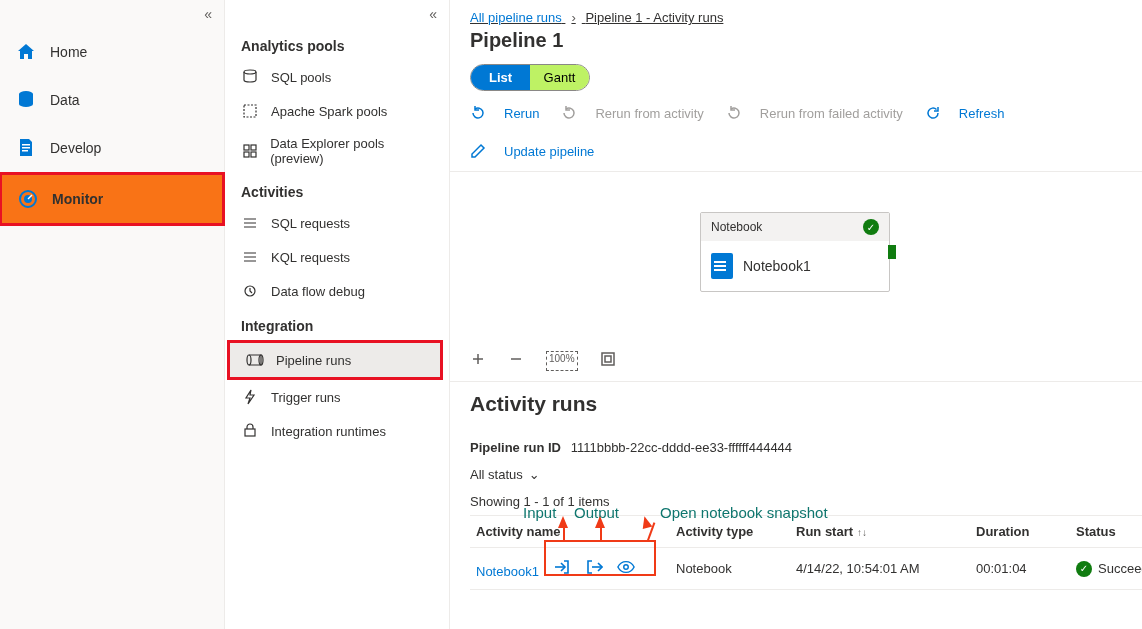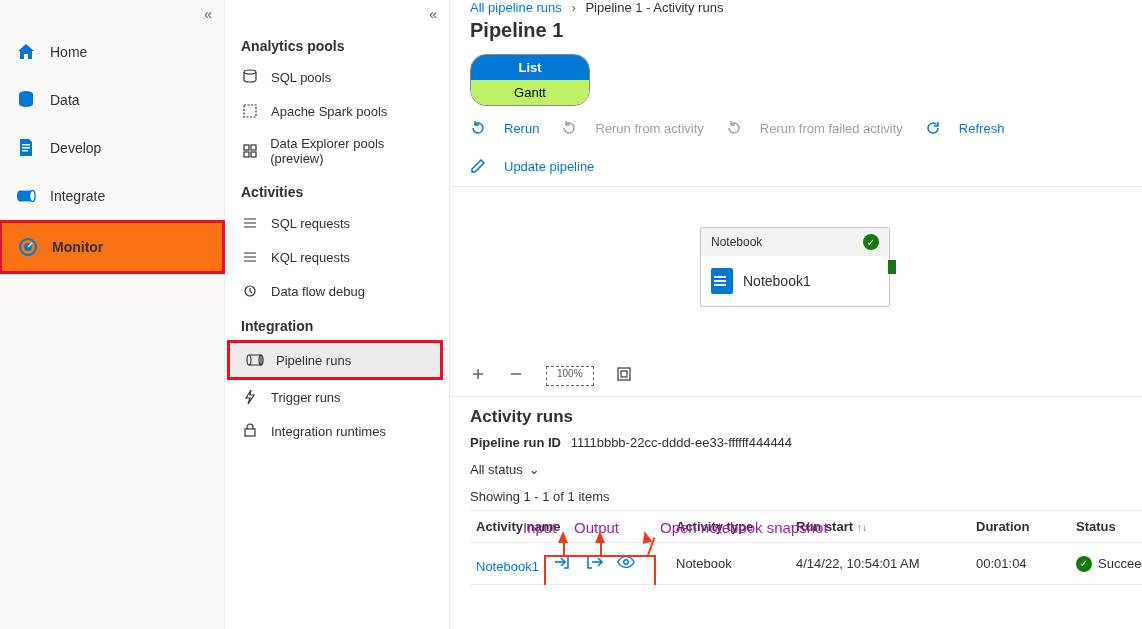--- a/index.html
+++ b/index.html
@@ -77,38 +77,38 @@
     font-weight: 400;
   }
   .sub-item .si-icon { width: 18px; height: 18px; display:flex; align-items:center; justify-content:center; color:#323130;}
   .main {
     flex: 1;
     display: flex;
     flex-direction: column;
     overflow: hidden;
   }
   .breadcrumb {
-    padding: 0 20px 0 20px;
+    padding: 10px 20px 0 20px;
     font-size: 13px;
+    text-decoration: underline;
   }
   .breadcrumb a { color: #0078d4; text-decoration: none; cursor:pointer;}
   .breadcrumb .sep { color: #605e5c; margin: 0 6px; }
   .page-title {
     font-size: 20px;
     font-weight: 600;
     padding: 4px 20px 10px 20px;
   }
   .view-toggle {
     margin: 2px 20px 8px 20px;
     display: inline-flex;
     border: 1px solid #8a8886;
     border-radius: 16px;
     overflow: hidden;
     width: 120px;
-    flex-direction: column;
   }
   .view-toggle button {
     flex:1;
     border:none;
     background:#bef264;
     font-size:13px;
     padding:5px 10px;
     cursor:pointer;
   }
   .view-toggle button.active {
@@ -168,21 +168,21 @@
   }
   .zoom-bar{
     position:absolute; bottom:10px; left:20px;
     display:flex; gap:22px; color:#605e5c;
   }
   .zoom-bar span{cursor:pointer;font-size:16px;}
   .runs-section {
     padding: 10px 20px 0 20px;
     overflow-x:auto;
   }
-  .runs-title { font-size:17px; font-weight:600; margin-bottom:8px;}
+  .runs-title { font-size:21px; font-weight:600; margin-bottom:24px;}
   .runid-line { font-size:13px; margin-bottom:12px;}
   .runid-line .lbl{font-weight:600; margin-right:6px;}
   .status-filter{
     display:inline-flex; gap:6px;
     font-size:13px; cursor:pointer; margin-bottom:12px;
   }
   .count-line{font-size:13px; margin-bottom:6px;}
   table {
     border-collapse:collapse;
     width:100%;
@@ -202,21 +202,21 @@
   }
   .link { color:#0078d4; cursor:pointer;}
   .action-icons{
     display:inline-flex; gap:14px;
   }
   .action-icons .ai{width:18px;height:18px;color:#0078d4;cursor:pointer;display:flex;align-items:center;justify-content:center;}
   .succ-cell{display:flex;align-items:center;gap:6px;}
   .succ-cell .dot{width:16px;height:16px;border-radius:50%;background:#107c10;color:#fff;display:flex;align-items:center;justify-content:center;font-size:10px;}
 
   .annot{
-    position:absolute; color:#a21caf; font-size:15px; font-weight:500; pointer-events:none;
+    position:absolute; color:#0f766e; font-size:15px; font-weight:500; pointer-events:none;
   }
   .arrow-up{position:absolute;width:0;height:0;border-left:5px solid transparent;border-right:5px solid transparent;border-bottom:12px solid #f03a17;}
   .arrow-stem{position:absolute;width:2px;background:#f03a17;}
   .annot-box{position:absolute;border:2px solid #f03a17;pointer-events:none;}
   .sort-arrows{font-size:10px;color:#605e5c;margin-left:4px;}
 </style>
 </head>
 <body>
 
 <div class="nav-rail">
@@ -246,30 +246,20 @@
       <svg width="16" height="20" viewBox="0 0 16 20" fill="#0078d4">
           <path d="M2 1 h9 l3 3 v14 H2 Z"></path>
           <rect x="4" y="6" width="8" height="1.5" fill="#fff"></rect>
           <rect x="4" y="9" width="8" height="1.5" fill="#fff"></rect>
           <rect x="4" y="12" width="6" height="1.5" fill="#fff"></rect>
         </svg>
     </span>
     <span>Develop</span>
   </div>
 
-  <div class="nav-item">
-    <span class="nav-icon">
-      <svg width="22" height="18" viewBox="0 0 22 18" fill="#0078d4">
-          <ellipse cx="4" cy="9" rx="3" ry="6"></ellipse>
-          <rect x="4" y="3" width="14" height="12"></rect>
-          <ellipse cx="18" cy="9" rx="3" ry="6" fill="#fff" stroke="#0078d4" stroke-width="1.5"></ellipse>
-        </svg>
-    </span>
-    <span>Integrate</span>
-  </div>
 
   <div class="nav-item active hl-red">
     <span class="nav-icon">
       <svg width="20" height="20" viewBox="0 0 20 20">
           <circle cx="10" cy="10" r="8" fill="none" stroke="#0078d4" stroke-width="2"></circle>
           <circle cx="10" cy="10" r="4" fill="#0078d4"></circle>
           <path d="M10 10 L14 6" stroke="#fff" stroke-width="1.5"></path>
         </svg>
     </span>
     <span>Monitor</span>
@@ -441,21 +431,21 @@
       </div>
       <div class="handle"></div>
     </div>
     <div class="zoom-bar">
       <span><svg width="16" height="16" viewBox="0 0 16 16" stroke="#605e5c" stroke-width="1.5">
             <path d="M8 3v10M3 8h10"></path>
           </svg></span>
       <span><svg width="16" height="16" viewBox="0 0 16 16" stroke="#605e5c" stroke-width="1.5">
             <path d="M3 8h10"></path>
           </svg></span>
-      <span style="font-size:10px;border:1px dashed #605e5c;padding:1px 10px;">100%</span>
+      <span style="font-size:10px;border:1px dashed #605e5c;padding:1px 2px;">100%</span>
       <span><svg width="16" height="16" viewBox="0 0 16 16" fill="none" stroke="#605e5c" stroke-width="1.5">
             <rect x="2" y="2" width="12" height="12"></rect>
             <rect x="5" y="5" width="6" height="6"></rect>
           </svg></span>
     </div>
   </div>
 
   <div class="runs-section" style="position:relative;">
     <div class="runs-title">Activity runs</div>
     <div class="runid-line">

